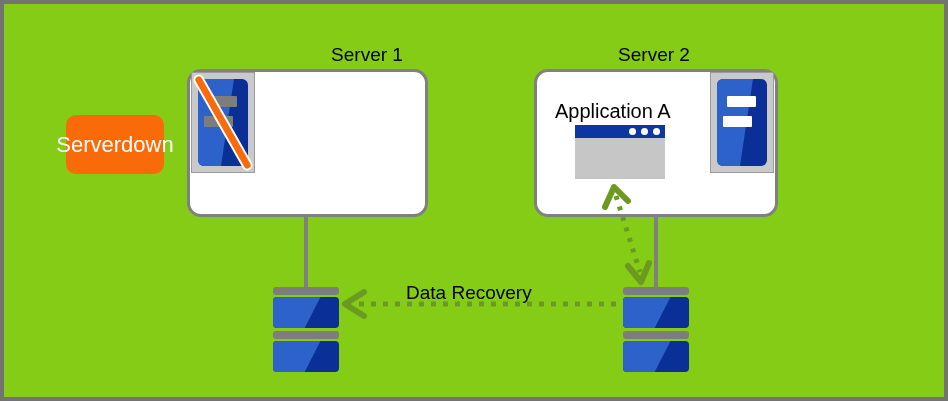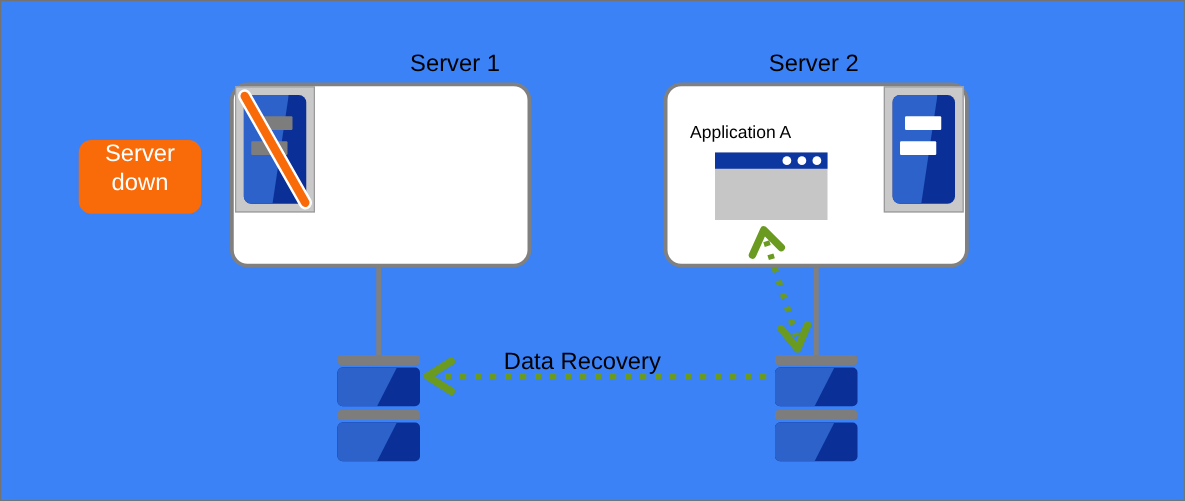--- a/index.html
+++ b/index.html
@@ -7,22 +7,22 @@
     padding: 0;
     background: #ffffff;
   }
   body {
     font-family: "Liberation Sans", sans-serif;
   }
   #canvas {
     position: relative;
     width: 948px;
     height: 401px;
-    background: #3b82f6;
-    border: 1px solid #737373;
+    background: #84cc16;
+    border: 4px solid #737373;
     box-sizing: border-box;
     overflow: hidden;
     text-decoration: underline;
   }
 
   
   .server-box {
     position: absolute;
     border: 3px solid #808080;
     border-radius: 14px;
@@ -40,44 +40,44 @@
   }
   .caption-label {
     position: absolute;
     font-size: 19px;
     color: #000000;
     white-space: nowrap;
     text-align: center;
   }
   .app-label {
     position: absolute;
-    font-size: 14px;
+    font-size: 20px;
     color: #000000;
     white-space: nowrap;
   }
   .flow-label {
     position: absolute;
     font-size: 19px;
     color: #000000;
     white-space: nowrap;
   }
 
   
   .down-badge {
     position: absolute;
     background: #f96a09;
     border-radius: 10px;
     color: #ffffff;
-    font-size: 19px;
+    font-size: 22px;
     line-height: 23px;
     text-align: center;
     display: flex;
-    flex-direction: column;
+    flex-direction: row;
     align-items: center;
-    justify-content: flex-start;
+    justify-content: center;
     box-sizing: border-box;
   }
 
   
   .srv-icon {
     position: absolute;
     background: #c9c9c9;
     border: 1px solid #9a9a9a;
     box-sizing: border-box;
     padding: 6px;

